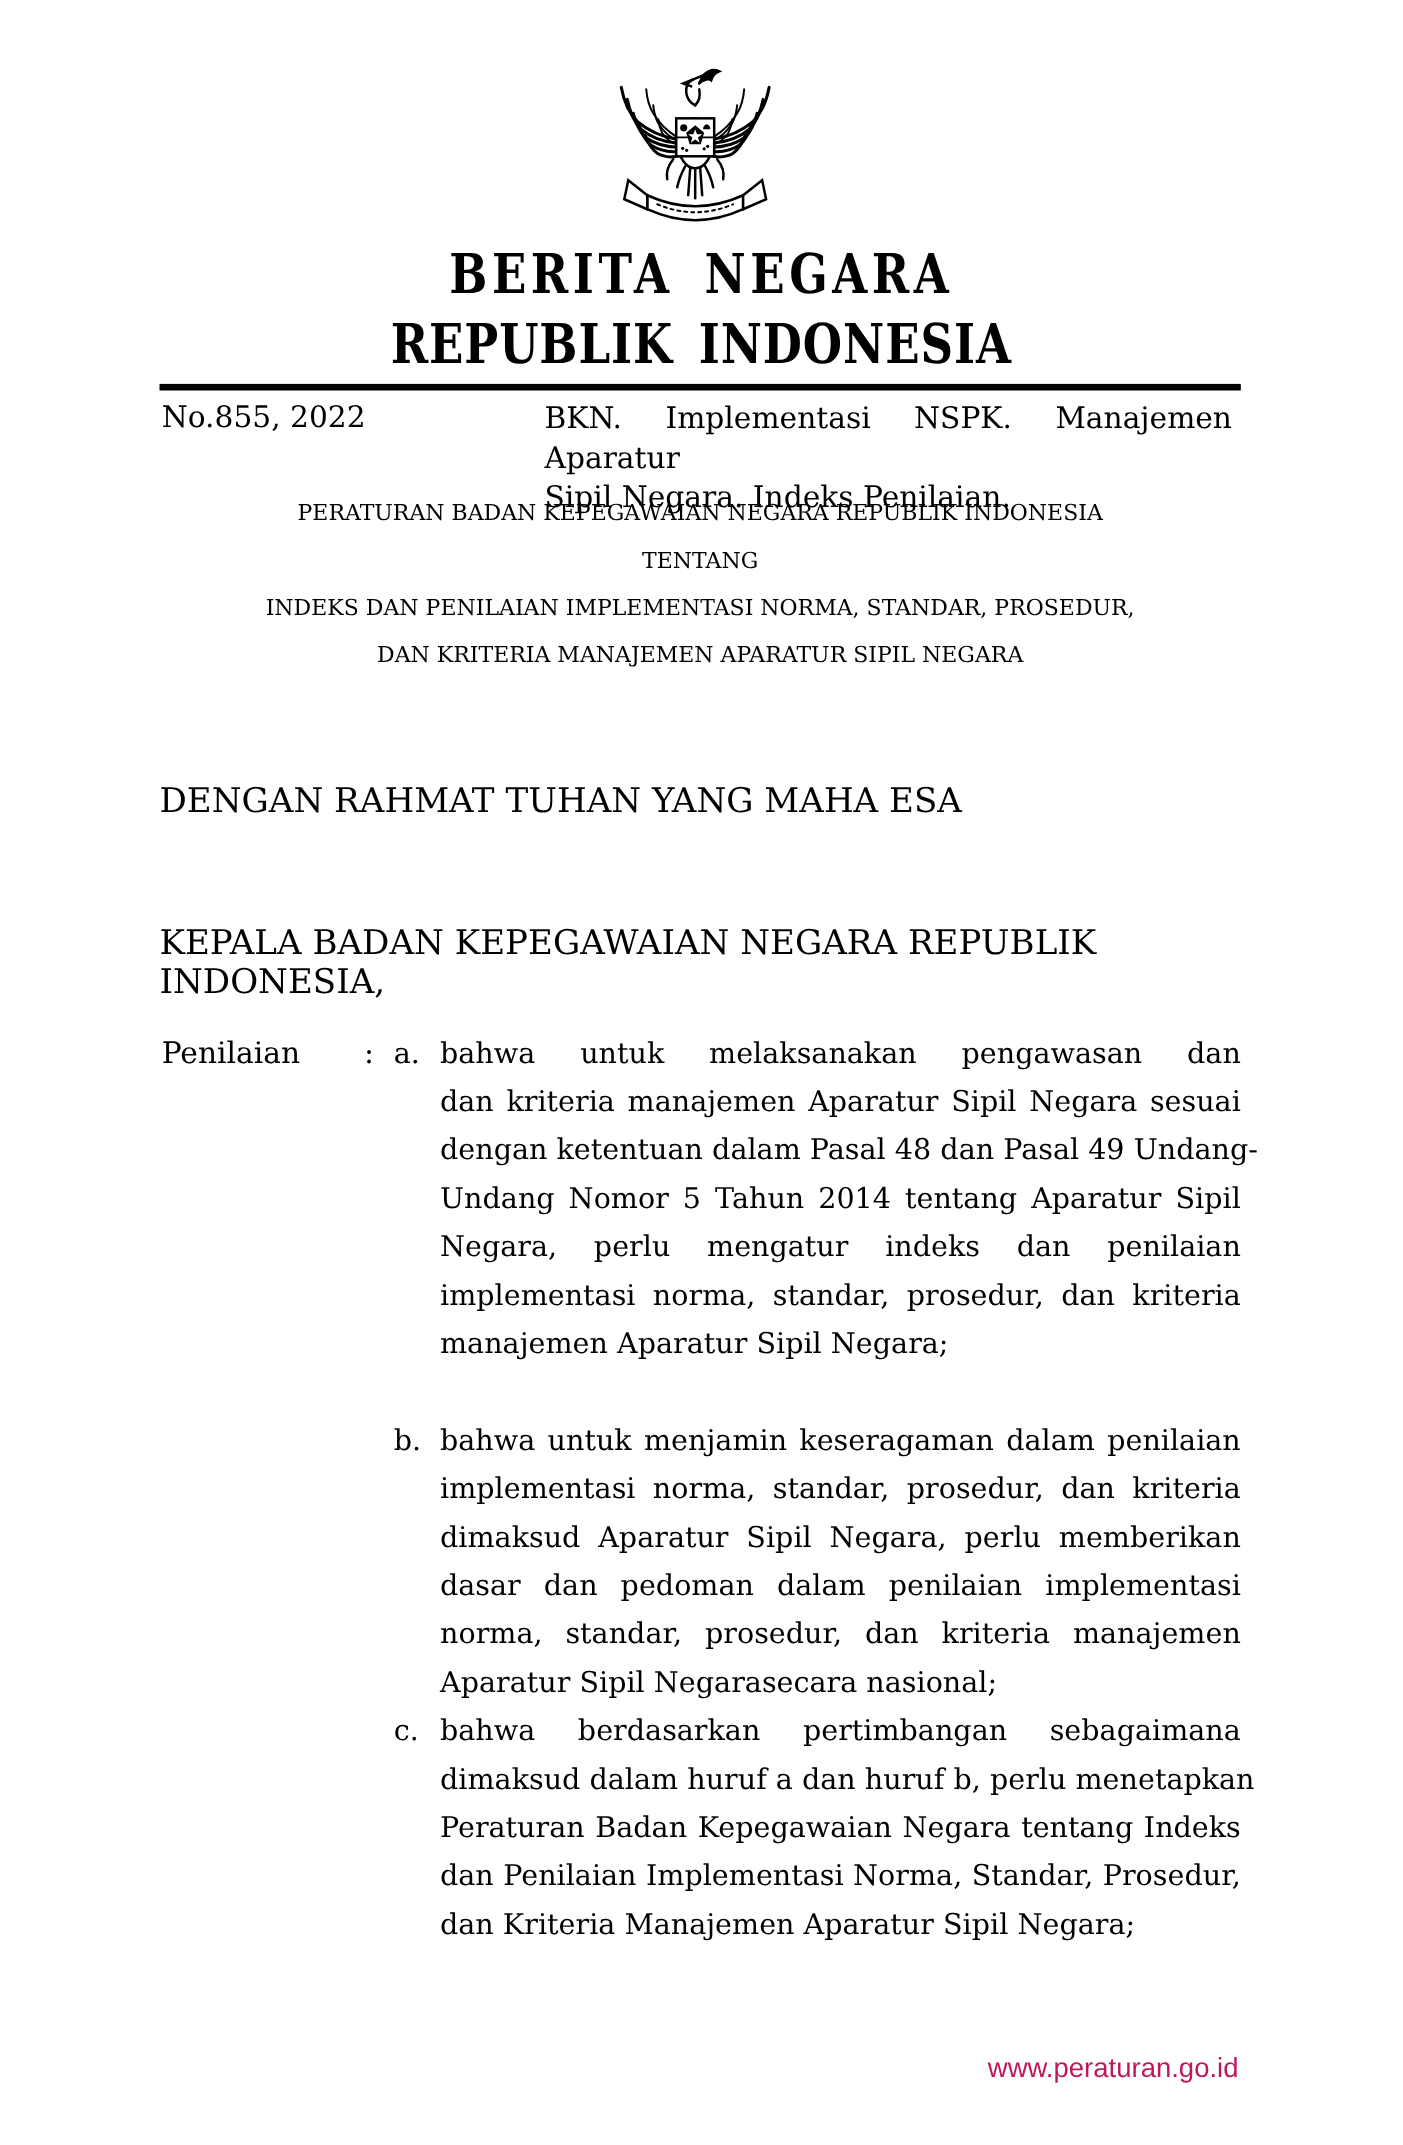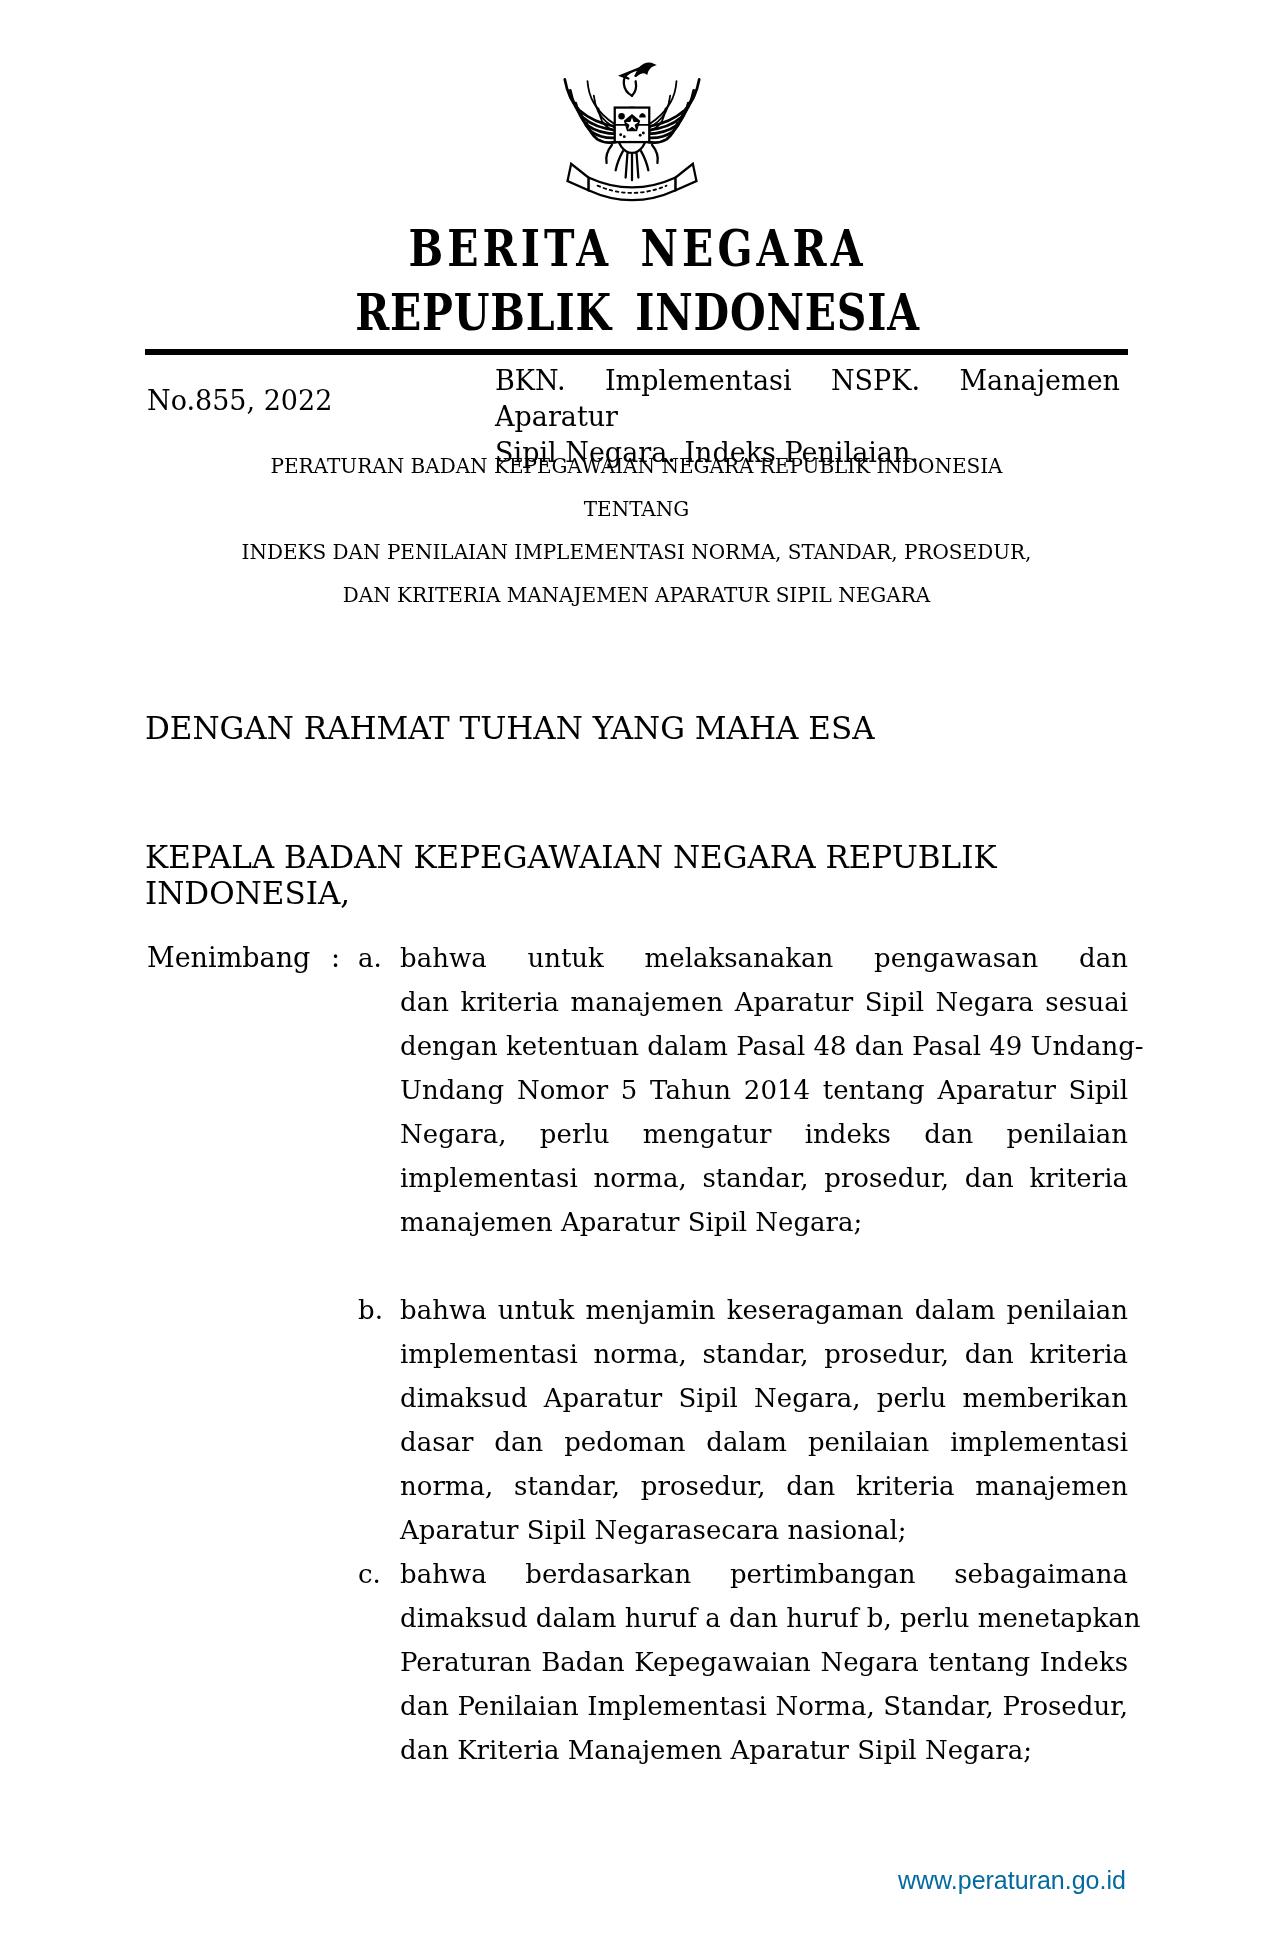--- a/index.html
+++ b/index.html
@@ -8,38 +8,38 @@
     font-family:"DejaVu Serif", serif; color:#000; overflow:hidden;
   }
   .emblem { position:absolute; left:556px; top:54px; width:152px; height:158px; }
   .masthead {
     position:absolute; left:0; width:1275px; text-align:center;
     font-weight:bold; font-size:50px; line-height:1; transform:scaleX(0.82);
   }
   .m1 { top:224px; letter-spacing:5px; word-spacing:12px; }
   .m2 { top:288px; letter-spacing:1px; word-spacing:10px; }
   .rule { position:absolute; left:145px; top:349px; width:983px; height:6px; background:#000; }
-  .gz-num { position:absolute; left:147px; top:384px; font-size:27px; line-height:34px; }
+  .gz-num { position:absolute; left:147px; top:363px; font-size:27px; line-height:34px; }
   .gz-subj { position:absolute; left:495px; top:363px; width:625px; font-size:27px; line-height:36px; }
   .jl { text-align:justify; text-align-last:justify; text-justify:inter-word; }
   .titleblock { position:absolute; left:145px; top:445px; width:983px; text-align:center; font-size:20px; }
   .titleblock div { height:43px; line-height:43px; }
   .centerline { position:absolute; left:145px; width:983px; font-size:31px; line-height:36px; }
   .invocation { top:710px; }
   .official { top:839px; }
   .cons-label { position:absolute; left:147px; top:936px; font-size:27px; line-height:44px; }
   .cons-colon { position:absolute; left:331px; top:936px; font-size:27px; line-height:44px; }
   .cons-item { position:absolute; left:358px; width:770px; font-size:26px; }
   .cons-item .marker { position:absolute; left:0; top:0; line-height:44px; }
   .cons-item .lines { margin-left:42px; width:728px; }
   .lines div { height:44px; line-height:44px; white-space:nowrap; }
   .i-a { top:936px; } .i-b { top:1288px; } .i-c { top:1552px; }
   .footer {
     position:absolute; left:898px; top:1866px;
-    font-family:"Liberation Sans", sans-serif; font-size:25px; color:#0369a1;
+    font-family:"Liberation Sans", sans-serif; font-size:25px; color:#be185d;
   }
 </style>
 </head>
 <body>
 
 <div class="page">
 
   <div class="emblem">
     <svg viewBox="0 0 160 174" width="152" height="158" xmlns="http://www.w3.org/2000/svg">
       <g stroke="#000" fill="none" stroke-linecap="round">
@@ -116,21 +116,21 @@
   <div class="titleblock">
     <div>PERATURAN BADAN KEPEGAWAIAN NEGARA REPUBLIK INDONESIA</div>
     <div>TENTANG</div>
     <div>INDEKS DAN PENILAIAN IMPLEMENTASI NORMA, STANDAR, PROSEDUR,</div>
     <div>DAN KRITERIA MANAJEMEN APARATUR SIPIL NEGARA</div>
   </div>
 
   <div class="centerline invocation">DENGAN RAHMAT TUHAN YANG MAHA ESA</div>
   <div class="centerline official">KEPALA BADAN KEPEGAWAIAN NEGARA REPUBLIK INDONESIA,</div>
 
-  <div class="cons-label">Menimbang</div>
+  <div class="cons-label">Penilaian</div>
   <div class="cons-colon">:</div>
 
   <div class="cons-item i-a">
     <div class="marker">a.</div>
     <div class="lines">
       <div class="jl">bahwa untuk melaksanakan pengawasan dan</div>
       <div class="jl">dan kriteria manajemen Aparatur Sipil Negara sesuai</div>
       <div class="jl">dengan ketentuan dalam Pasal 48 dan Pasal 49 Undang-</div>
       <div class="jl">Undang Nomor 5 Tahun 2014 tentang Aparatur Sipil</div>
       <div class="jl">Negara, perlu mengatur indeks dan penilaian</div>

